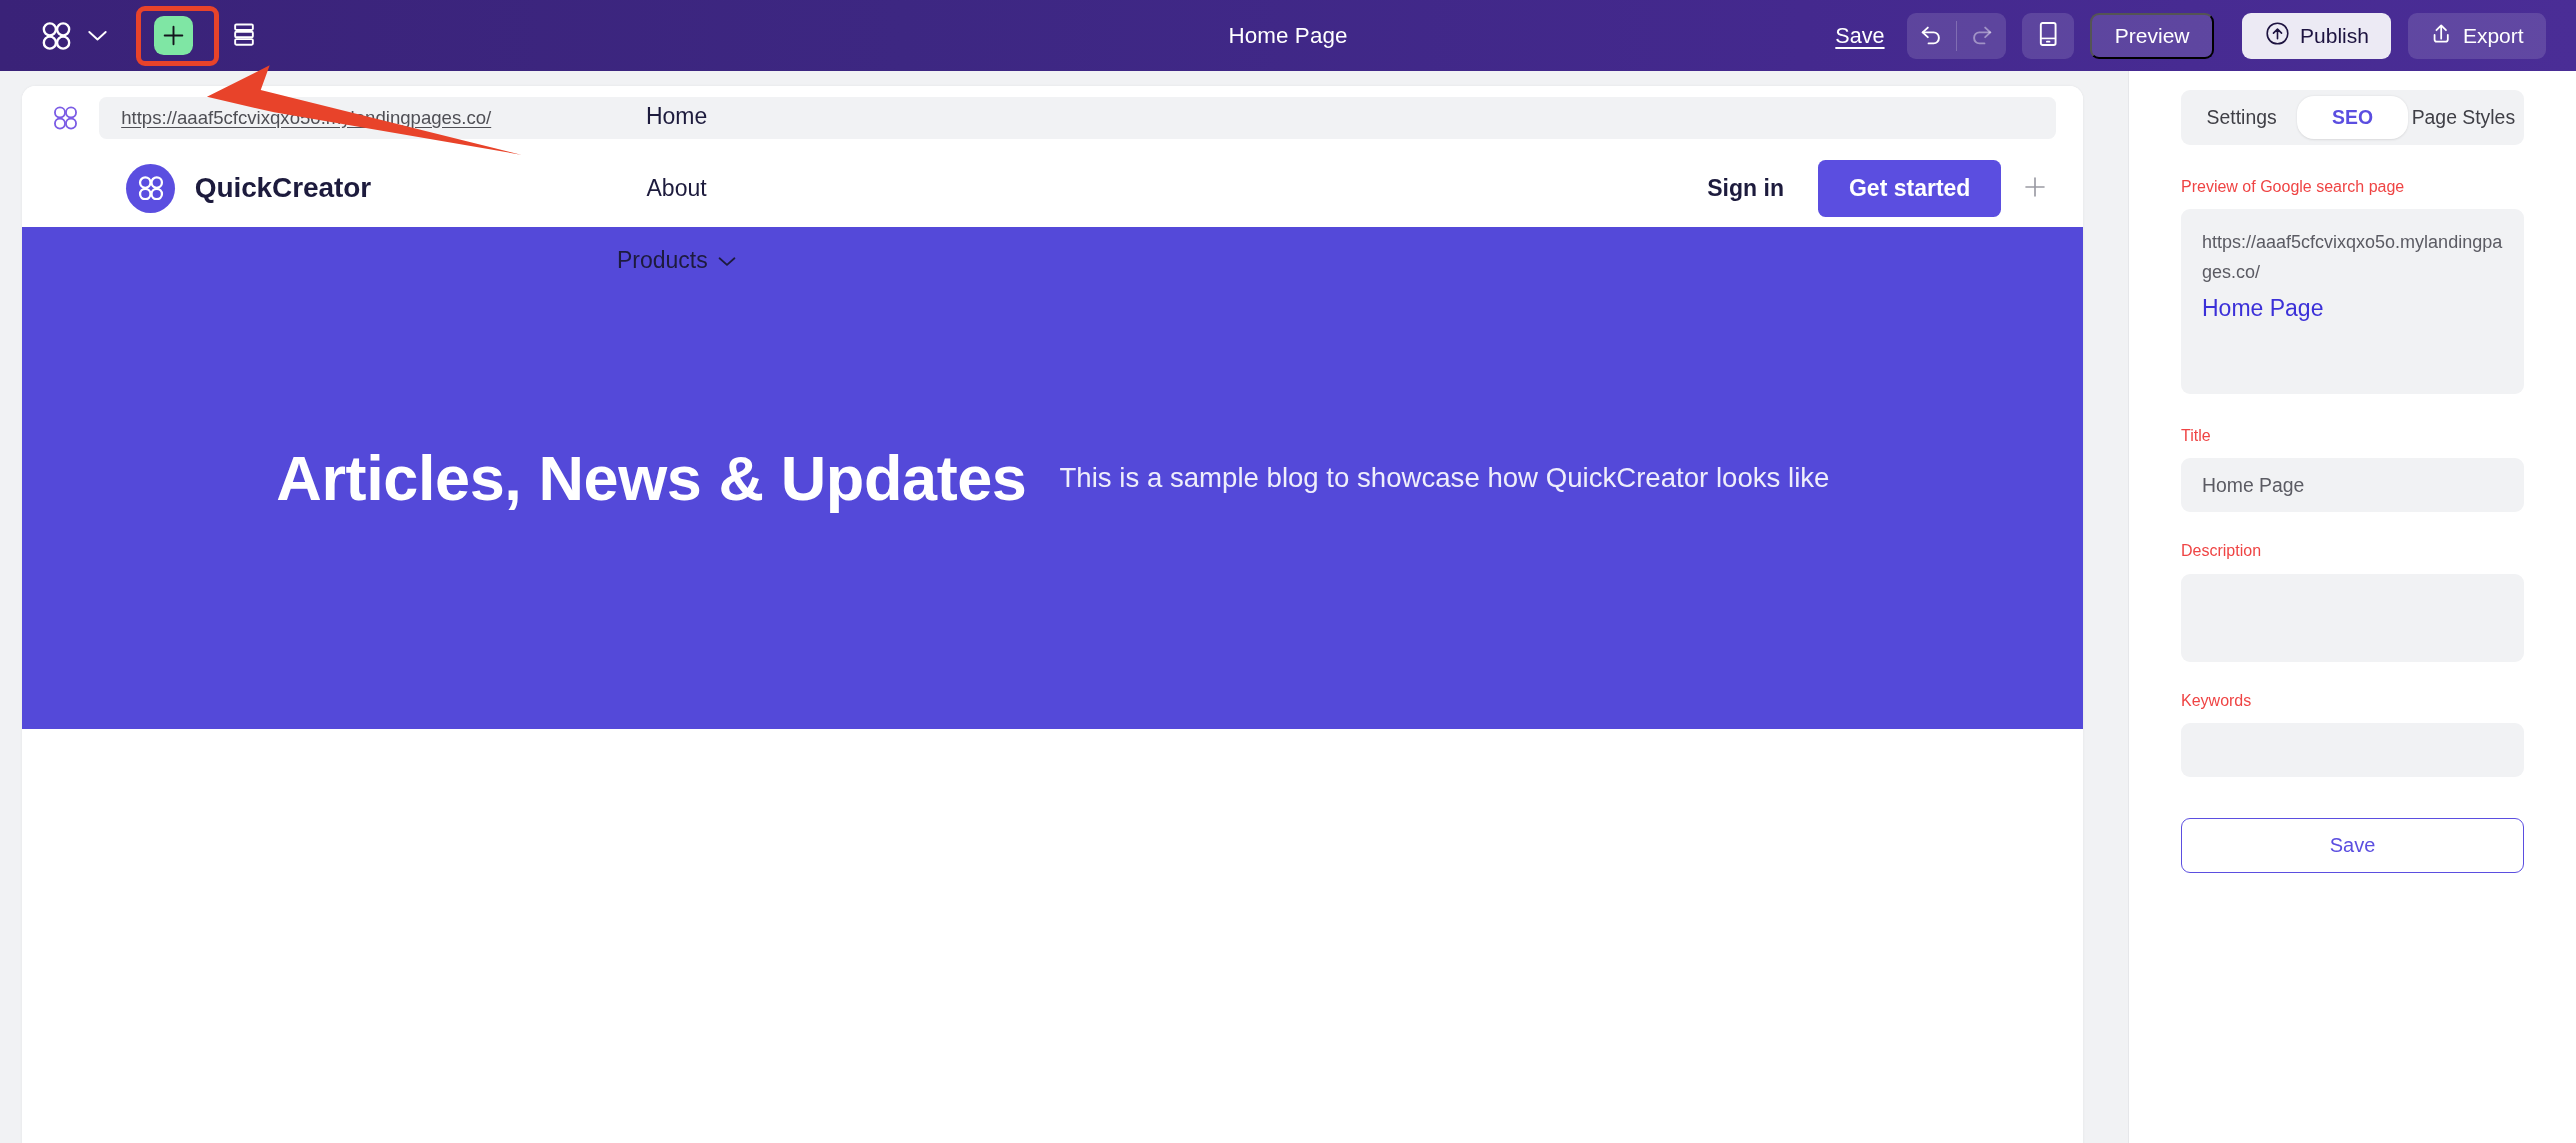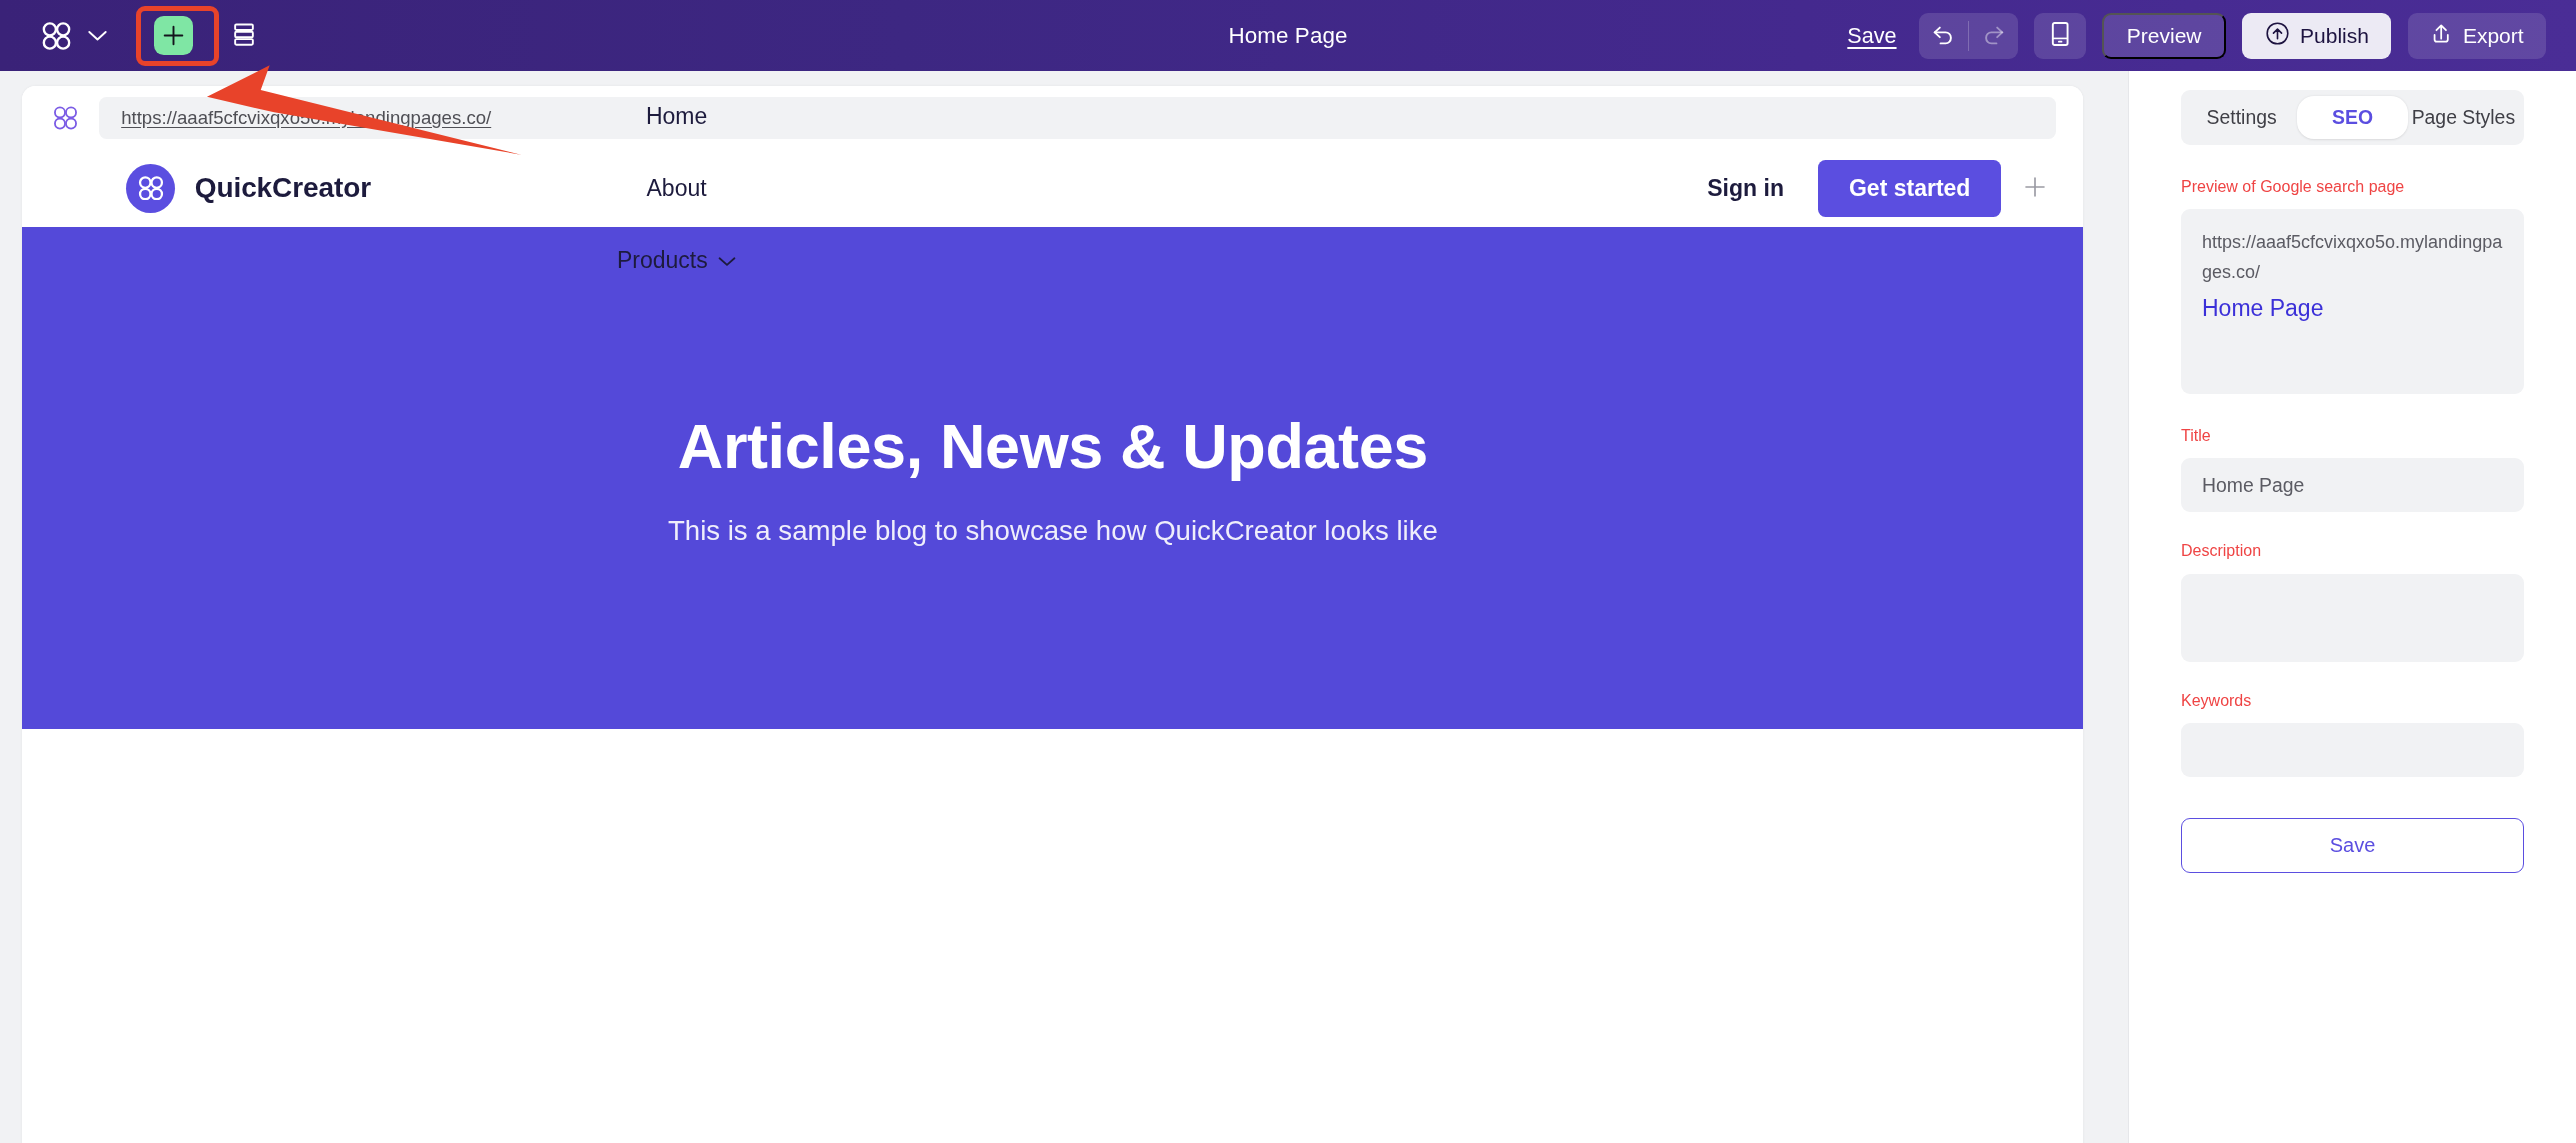--- a/index.html
+++ b/index.html
@@ -52,21 +52,21 @@
   .seg-div { width:0.7px; height:30px; background:rgba(255,255,255,0.22); }
   .icon-btn {
     height:46px; width:52px; background:rgba(255,255,255,0.13); border-radius:9px;
     display:flex; align-items:center; justify-content:center;
   }
   .pill {
     height:46px; background:rgba(255,255,255,0.13); border-radius:9px;
     display:flex; align-items:center; justify-content:center; gap:10.4px;
     padding:0 22.4px; color:#fff; font-size:21px;
   }
-  .pill.light { background:#eceaf4; color:#1d1340; }
+  .pill.light { background:#eceaf4; color:#1d1340;margin-left:12px; }
   .pill.light svg { stroke:#1d1340; }
 
   
   .canvas-wrap {
     position:absolute; left:0; top:71px; width:2106px; height:1073px;
     background:#f1f2f4; padding:15px 22.4px 0 22.4px;
   }
   .browser {
     width:2061px; height:1058px; background:#ffffff;
     border-radius:13.4px 13.4px 0 0; overflow:hidden;
@@ -99,21 +99,21 @@
   .getstarted {
     background:#5b4ee0; color:#fff; font-size:23px; font-weight:700;
     padding:15px 31px; border-radius:7.5px; border:none;
     font-family:"Liberation Sans", sans-serif;
   }
   .add-block { position:absolute; right:33px; top:50%; transform:translateY(-50%); width:30px; height:30px;
     display:flex; align-items:center; justify-content:center; }
 
   .hero {
     height:502px; background:#5449d9;
-    display:flex; flex-direction:column; align-items:center; justify-content:center; gap:33px;
+    display:flex; align-items:center; justify-content:center; gap:33px;
   }
   .hero h1 { color:#ffffff; font-size:63px; font-weight:700; letter-spacing:-0.4px; }
   .hero p { color:#efeefb; font-size:27.6px; font-weight:400; }
   .hero-rest { background:#ffffff; height:415px; }
 
   
   .panel {
     position:absolute; right:0; top:71px; width:448px; height:1102px;
     background:#ffffff; border-left:0.7px solid #e6e7ea; padding:19.4px 52px 0 52px;
   }

